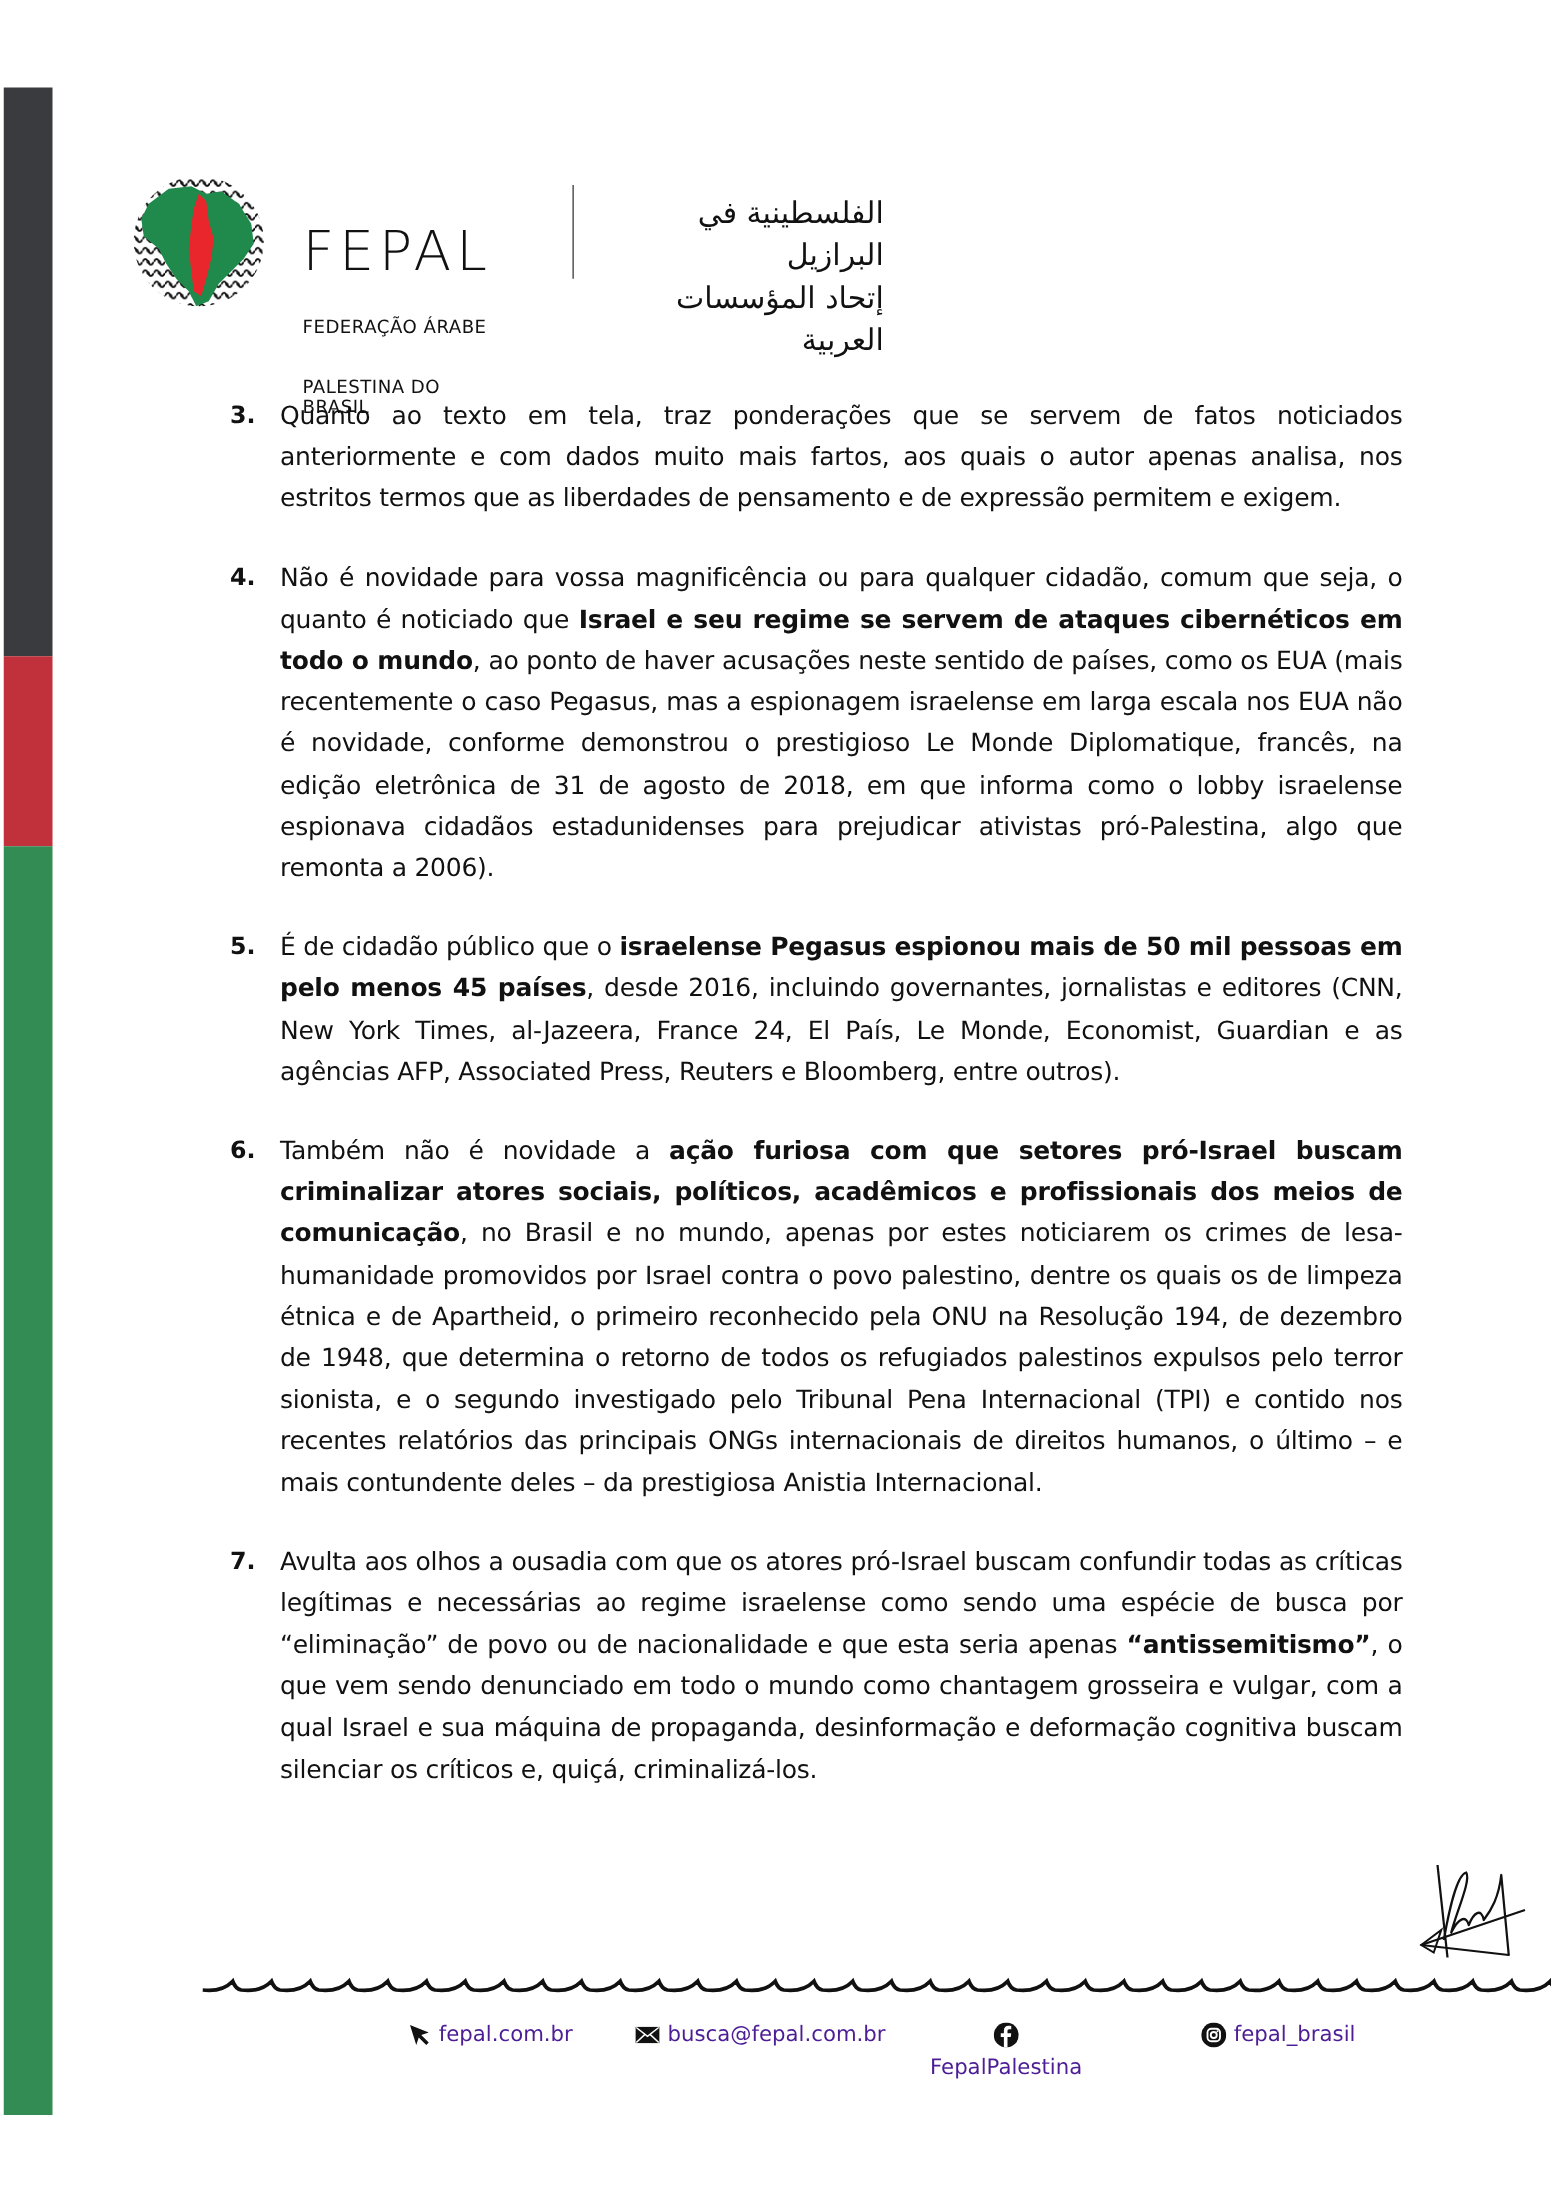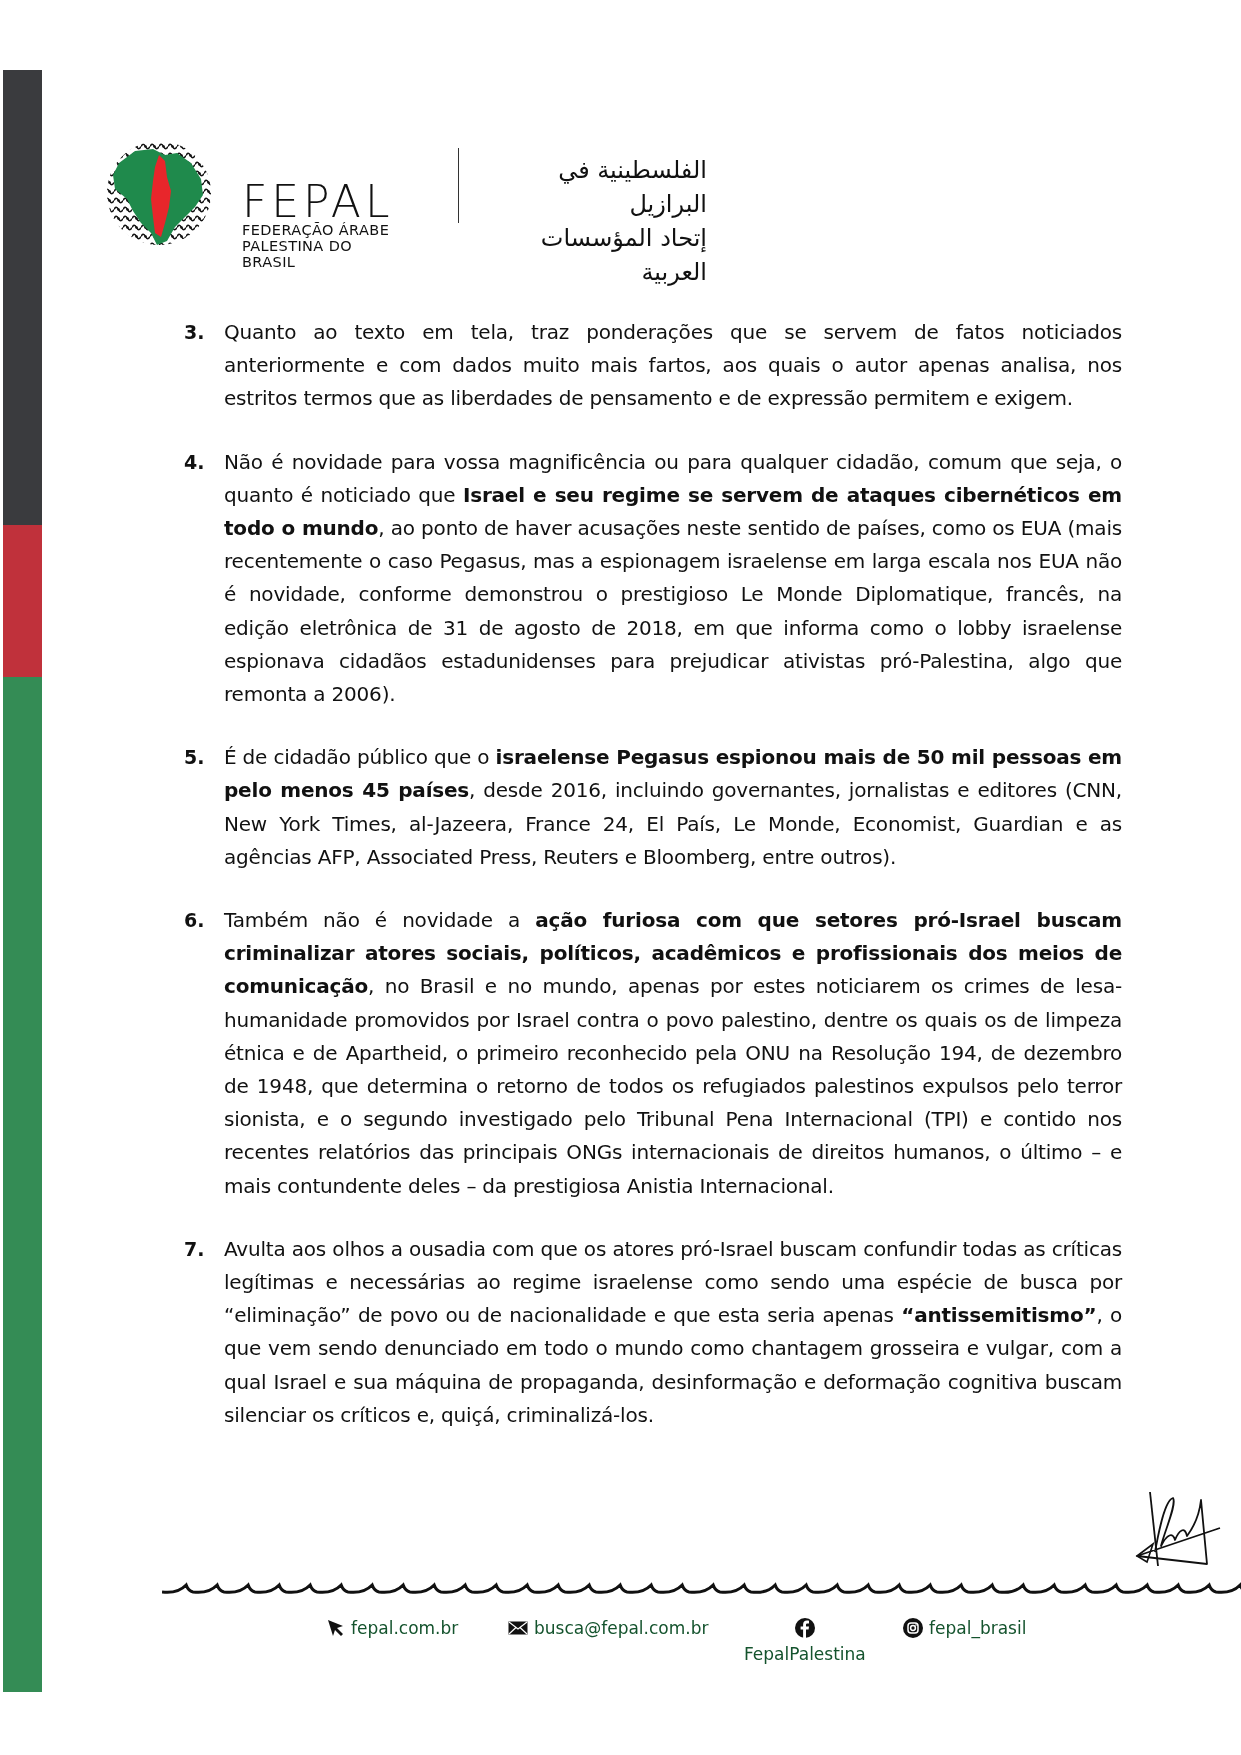--- a/index.html
+++ b/index.html
@@ -8,35 +8,35 @@
   .sidebar { position: absolute; left: 3px; top: 70px; width: 39px; }
   .sidebar .seg { width: 39px; }
   .seg-dark { height: 455px; background: #3a3b3e; }
   .seg-red { height: 152px; background: #c0313b; }
   .seg-green { height: 1015px; background: #348c55; }
 
   .header { position: absolute; left: 105px; top: 133px; height: 120px; }
   .logo-emblem { position: absolute; left: 0; top: 0; width: 108px; height: 120px; }
   .brand { position: absolute; left: 137px; top: 17px; }
   .brand-name { font-family: "DejaVu Sans", sans-serif; font-size: 44px; letter-spacing: 4px; line-height: 40px; color: #111; font-weight: 300; margin-top: 32px; }
-  .brand-sub { font-size: 14.5px; line-height: 16px; color: #111; letter-spacing: 0.4px; }
+  .brand-sub { font-size: 14.5px; line-height: 16px; color: #111; letter-spacing: 0.4px; margin-top: 32px; }
   .header-divider { position: absolute; left: 353px; top: 15px; width: 1px; height: 75px; background: #333; }
   .arabic { position: absolute; left: 370px; top: 20px; width: 232px; font-family: "DejaVu Sans", sans-serif; font-size: 24px; line-height: 34px; direction: rtl; text-align: right; color: #111; }
 
   .content { position: absolute; left: 184px; top: 316px; width: 938px; }
   .item { position: relative; padding-left: 40px; margin-bottom: 30px; }
   .item-num { position: absolute; left: 0; top: 0; font-weight: bold; font-size: 19px; line-height: 33.2px; }
   .item-text { font-size: 20px; line-height: 33.2px; text-align: justify; letter-spacing: -0.2px; }
   .item-text b { font-weight: bold; }
 
   .signature { position: absolute; left: 1125px; top: 1490px; width: 110px; height: 80px; }
 
   .divider-wave { position: absolute; left: 162px; top: 1580px; width: 1079px; height: 20px; }
 
-  .footer { position: absolute; top: 1618px; left: 0; width: 1241px; height: 30px; font-family: "DejaVu Sans", sans-serif; font-size: 17px; color: #14532d; }
+  .footer { position: absolute; top: 1618px; left: 0; width: 1241px; height: 30px; font-family: "DejaVu Sans", sans-serif; font-size: 17px; color: #4c1d95; }
   .footer-item { position: absolute; top: 0; display: flex; align-items: center; gap: 6px; }
   .footer-item svg { display: block; }
 </style>
 </head>
 <body>
 
 <div class="sidebar">
   <div class="seg seg-dark"></div>
   <div class="seg seg-red"></div>
   <div class="seg seg-green"></div>
@@ -119,21 +119,21 @@
     </svg>
     <span>busca@fepal.com.br</span>
   </div>
   <div class="footer-item" style="left:744px;flex-direction:column;">
     <svg width="20" height="20" viewBox="0 0 20 20">
       <circle cx="10" cy="10" r="10" fill="#111"></circle>
       <path d="M11 20 V11.5 H13.6 L14 8.6 H11 V6.8 C11 6 11.3 5.4 12.4 5.4 H14 V2.8 C13.4 2.7 12.7 2.6 11.9 2.6 C9.6 2.6 8.1 4 8.1 6.5 V8.6 H5.6 V11.5 H8.1 V20 Z" fill="#fff"></path>
     </svg>
     <span>FepalPalestina</span>
   </div>
-  <div class="footer-item" style="left:903px;">
+  <div class="footer-item" style="left:961px;">
     <svg width="20" height="20" viewBox="0 0 20 20">
       <circle cx="10" cy="10" r="10" fill="#111"></circle>
       <rect x="5" y="5" width="10" height="10" rx="3" stroke="#fff" stroke-width="1.5" fill="none"></rect>
       <circle cx="10" cy="10" r="2.4" stroke="#fff" stroke-width="1.5" fill="none"></circle>
       <circle cx="13" cy="7" r="0.8" fill="#fff"></circle>
     </svg>
     <span>fepal_brasil</span>
   </div>
 </div>
 

